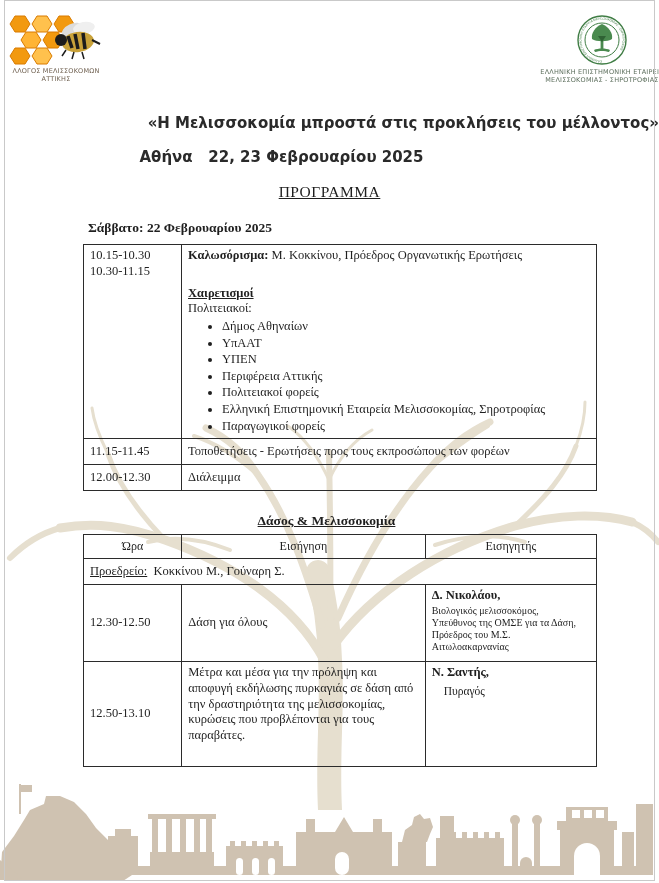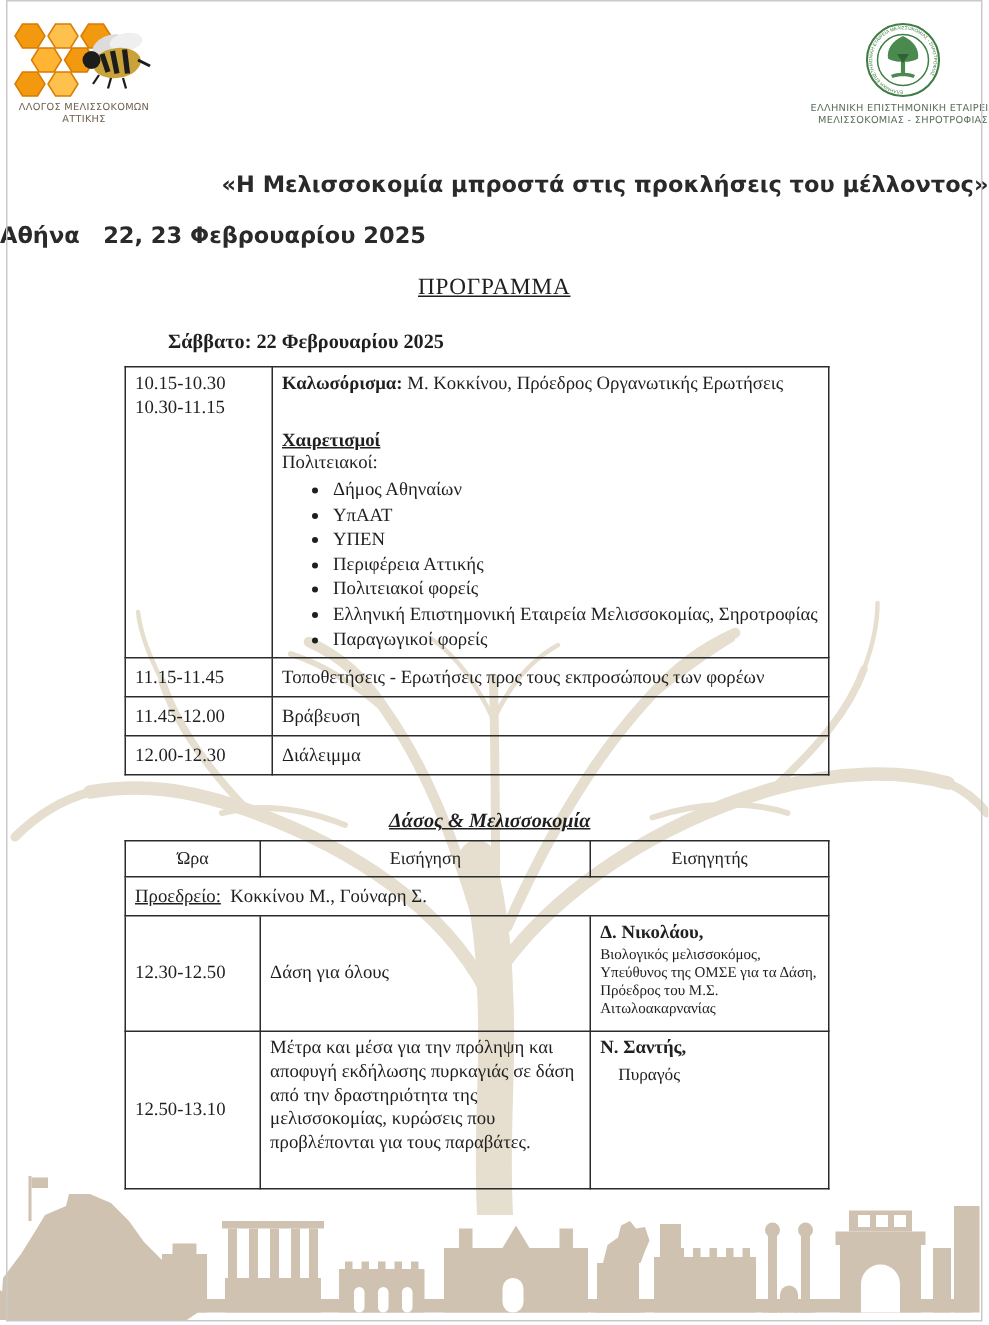--- a/index.html
+++ b/index.html
@@ -15,43 +15,43 @@
        padding:14px 0 0 6px;height:86px;}
   .logo-block{display:flex;flex-direction:column;align-items:center;}
   .logo-caption{font-family:"DejaVu Sans",sans-serif;font-size:6.5px;line-height:1.25;
        text-align:center;letter-spacing:.2px;}
   .left-caption{color:#6f6050;margin-top:1px;}
   .right-caption{color:#5c6e5c;margin-top:2px;white-space:nowrap;}
   .right-logo-block{margin-right:-8px;width:130px;overflow:hidden;}
 
   .doc-title{margin-top:14px;text-align:right;
        font-family:"DejaVu Sans",sans-serif;font-weight:bold;font-size:15px;color:#2a2a2a;}
-  .date-line{margin-top:16px;text-align:left;padding-right:96px;white-space:pre;
+  .date-line{margin-top:16px;text-align:center;padding-right:96px;white-space:pre;
        font-family:"DejaVu Sans",sans-serif;font-weight:bold;font-size:15px;color:#2a2a2a;}
   .program-heading{margin-top:17px;text-align:center;font-size:15.5px;
        text-decoration:underline;letter-spacing:.5px;}
-  .day-heading{margin-top:19px;margin-left:112px;font-weight:bold;font-size:13.5px;}
+  .day-heading{margin-top:19px;margin-left:88px;font-weight:bold;font-size:13.5px;}
 
   
-  table{border-collapse:collapse;margin-left:83px;width:470px;background:transparent;
+  table{border-collapse:collapse;margin-left:83px;width:514px;background:transparent;
        font-size:12.5px;line-height:1.25;}
   td{border:1px solid #2b2b2b;padding:3px 6px;vertical-align:top;}
   .schedule-table{margin-top:8px;}
   .time-cell{width:85px;}
   .mid-cell{vertical-align:middle;}
   .short-row td{height:19px;vertical-align:middle;}
   .opening-cell .block-gap{height:22px;}
   .bold{font-weight:bold;}
   .u{text-decoration:underline;}
   ul.reps{margin:2px 0 0 0;padding-left:34px;}
   ul.reps li{margin:0 0 1px 0;}
 
   .section-title{margin-top:22px;width:487px;margin-left:83px;text-align:center;
        font-weight:bold;font-size:13.5px;}
-  .section-title span{text-decoration:underline;font-style:italic;}
+  .section-title span{text-decoration:underline;}
   .forest-table{margin-top:5px;}
   .forest-table td.col-topic{width:230px;}
   .forest-table td.col-speaker{width:158px;}
   .hdr-row td{height:17px;vertical-align:middle;font-size:12px;text-align:center;}
   .chair-row td{height:19px;vertical-align:middle;}
   .speaker-name{font-weight:bold;font-size:12.5px;}
   .speaker-details{font-size:10px;line-height:1.22;white-space:pre-line;margin-top:1px;}
   .speaker-details.single{font-size:11.5px;margin:3px 0 0 12px;}
   .row-nikolaou td{height:70px;}
   .row-santis td{height:98px;}
@@ -220,24 +220,20 @@
           <li>Ελληνική Επιστημονική Εταιρεία Μελισσοκομίας, Σηροτροφίας</li>
           <li>Παραγωγικοί φορείς</li>
         </ul>
       </td>
     </tr>
     <tr class="short-row">
       <td class="time-cell">11.15-11.45</td>
       <td>Τοποθετήσεις - Ερωτήσεις προς τους εκπροσώπους των φορέων</td>
     </tr>
     <tr class="short-row">
-      <td class="time-cell">11.45-12.00</td>
-      <td>Βράβευση</td>
-    </tr>
-    <tr class="short-row">
       <td class="time-cell">12.00-12.30</td>
       <td>Διάλειμμα</td>
     </tr>
   </tbody>
     </table>
 
   <div class="section-title">
     <span>Δάσος &amp; Μελισσοκομία</span>
   </div>
 

